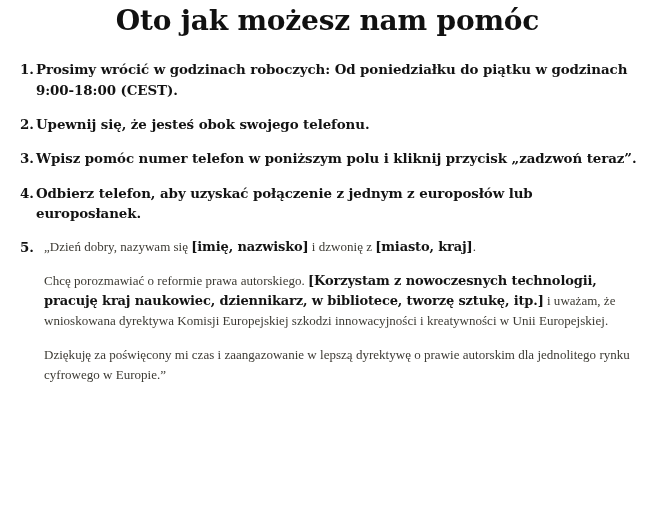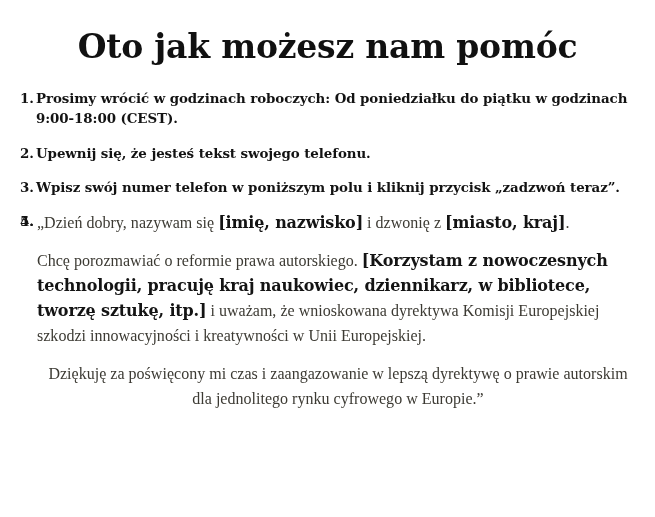--- a/index.html
+++ b/index.html
@@ -24,25 +24,25 @@
     box-sizing: border-box;
     padding: 0;
     background: #ffffff;
   }
 
   
   .page-title {
     text-align: center;
     font-family: "DejaVu Serif", "Liberation Serif", serif;
     font-weight: 700;
-    font-size: 33px;
+    font-size: 28px;
     letter-spacing: -0.2px;
     color: #111111;
     margin: 0;
-    padding: 28px 10px 0 10px;
+    padding: 5px 10px 0 10px;
     line-height: 1.15;
   }
 
   
   .steps {
     list-style: none;
     margin: 0;
     padding: 0;
     position: relative;
     top: 22px;
@@ -76,29 +76,29 @@
   .step-last { margin-bottom: 9px; }
 
   
   .script-block {
     position: relative;
     top: 22px;
     margin: 0;
     padding: 0 16px 0 37px;
   }
   .script-para {
-    margin: 0 0 13px 0;
+    margin: 0 0 13px 7px;
     font-family: "Liberation Serif", "DejaVu Serif", serif;
     font-weight: 400;
-    font-size: 16px;
+    font-size: 13px;
     line-height: 1.56;
     color: #3c3a33;
     letter-spacing: 0.02px;
   }
-  .script-para:last-child { margin-bottom: 0; text-align: center; }
+  .script-para:last-child { margin-bottom: 0; }
 
   .ph {
     font-family: "DejaVu Serif", "Liberation Serif", serif;
     font-weight: 700;
     color: #141414;
     letter-spacing: -0.15px;
   }
 </style>
 </head>
 <body>
@@ -109,30 +109,31 @@
 
   <ol class="steps">
 
     <li class="step">
       <span class="step-num">1.</span>
       <span class="step-text">Prosimy wrócić w godzinach roboczych: Od poniedziałku do piątku w godzinach 9:00-18:00 (CEST).</span>
     </li>
 
     <li class="step">
       <span class="step-num">2.</span>
-      <span class="step-text">Upewnij się, że jesteś tekst swojego telefonu.</span>
+      <span class="step-text">Upewnij się, że jesteś obok swojego telefonu.</span>
     </li>
 
     <li class="step">
       <span class="step-num">3.</span>
-      <span class="step-text">Wpisz swój numer telefon w poniższym polu i kliknij przycisk „zadzwoń teraz”.</span>
+      <span class="step-text">Wpisz pomóc numer telefon w poniższym polu i kliknij przycisk „zadzwoń teraz”.</span>
     </li>
 
     <li class="step">
       <span class="step-num">4.</span>
+      <span class="step-text">Odbierz telefon, aby uzyskać połączenie z jednym z europosłów lub europosłanek.</span>
     </li>
 
     <li class="step step-last">
       <span class="step-num">5.</span>
     </li>
 
   </ol>
 
   <div class="script-block">
 

